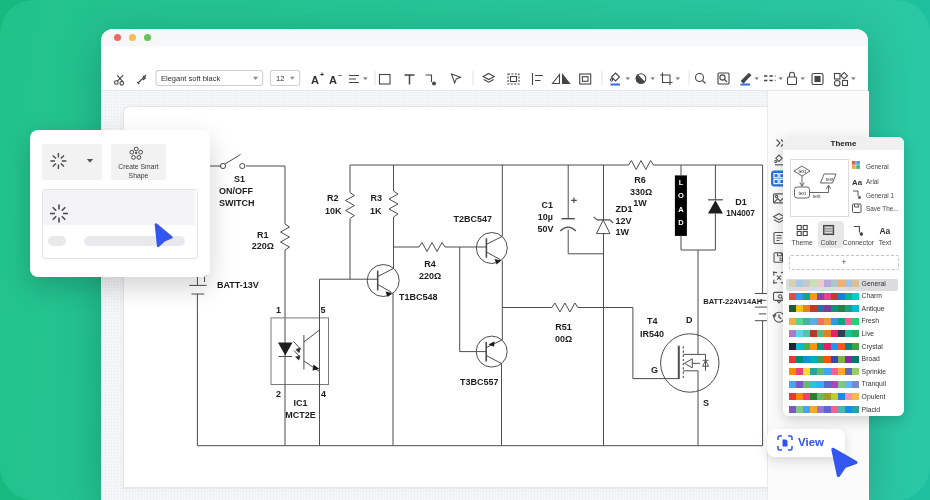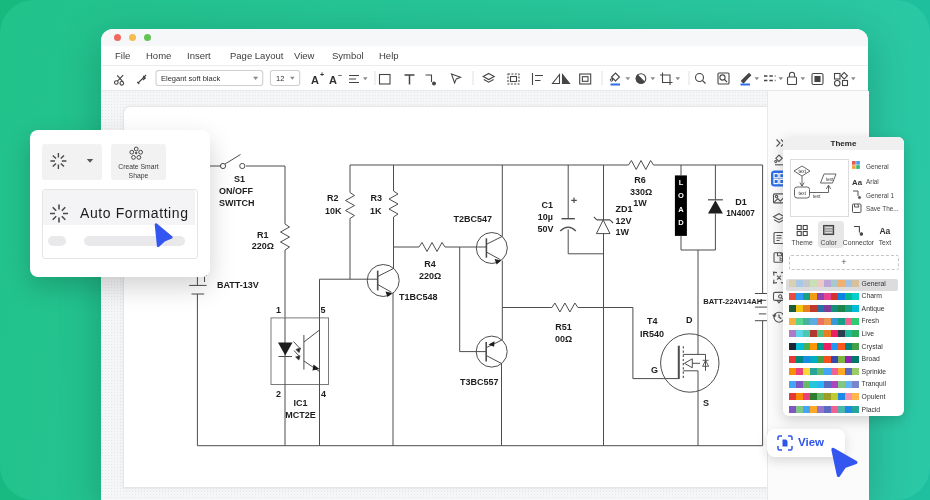--- a/index.html
+++ b/index.html
@@ -35,29 +35,20 @@
 </style>
 </head>
 <body>
 <div id="bg" class="abs"></div>
 <div id="bg2" class="abs"></div>
 <div id="win" class="abs">
   <div id="titlebar" class="abs">
     <div class="dot abs" style="left:13px;background:#ee6a5f"></div>
     <div class="dot abs" style="left:28px;background:#f5bd4f"></div>
     <div class="dot abs" style="left:43px;background:#61c454"></div>
-  </div>
-  <div id="menubar" class="abs">
-    <span class="menu abs" style="left:14px">File</span>
-    <span class="menu abs" style="left:45px">Home</span>
-    <span class="menu abs" style="left:86px">Insert</span>
-    <span class="menu abs" style="left:129px">Page Layout</span>
-    <span class="menu abs" style="left:193px">View</span>
-    <span class="menu abs" style="left:231px">Symbol</span>
-    <span class="menu abs" style="left:278px">Help</span>
   </div>
   <div id="toolbar" class="abs">
   <svg width="767" height="24" viewBox="0 0 767 24">
   <g fill="none" stroke="#454545" stroke-width="1.1">
 
     <g transform="translate(18.8,13.5)">
             <circle cx="-3.5" cy="3" r="1.8"></circle>
             <circle cx="2" cy="3.8" r="1.8"></circle>
             <path d="M-2.4,1.6 L3.4,-4.4 M3.2,2.4 L-2.6,-4.2"></path>
           </g>
@@ -498,21 +489,20 @@
  <div class="abs" style="left:81.2px;top:32px;width:54.5px;text-align:center;font-size:6.8px;color:#3a3a3a;line-height:1.35">Create Smart<br>Shape</div>
  <div class="abs" style="left:11.8px;top:59.2px;width:154.5px;height:68px;border:1px solid #e4e4e6;border-radius:3px"></div>
  <div class="abs" style="left:12.8px;top:60.2px;width:152.5px;height:35px;background:#f4f4f6"></div>
  <svg class="abs" style="left:12px;top:66px" width="36" height="36" viewBox="0 0 36 36">
   <g stroke="#4a4a4a" stroke-width="1.6" fill="none">
    <g transform="translate(17,17.5)">
     <path d="M0,-9 v5 M0,9 v-5 M-9,0 h5 M9,0 h-5 M-6.3,-6.3 l3.5,3.5 M6.3,6.3 l-3.5,-3.5 M-6.3,6.3 l3.5,-3.5 M6.3,-6.3 l-3.5,3.5"></path>
    </g>
   </g>
  </svg>
- <div class="abs" style="left:50px;top:75px;width:130px;font-size:14px;color:#1c1c1c;letter-spacing:0.6px">Auto Formatting</div>
  <div class="abs" style="left:18.2px;top:106.2px;width:18px;height:10px;background:#e9e9eb;border-radius:5px"></div>
  <div class="abs" style="left:54px;top:106.2px;width:101px;height:10px;background:#e9e9eb;border-radius:5px"></div>
  <svg class="abs" style="left:121px;top:91px" width="30" height="30" viewBox="0 0 30 30">
   <path d="M5,3.5 L20.3,16.3 L13.2,19.2 L7.2,24.8 Z" fill="#3456f0" stroke="#3456f0" stroke-width="2.6" stroke-linejoin="round"></path>
  </svg>
 </div>
 <div id="focus" class="abs">
  <svg class="abs" style="left:10px;top:6px" width="16" height="16" viewBox="0 0 16 16">
   <g fill="none" stroke="#2f54eb" stroke-width="1.5">
    <path d="M1,5 V2.5 a1.5,1.5 0 0 1 1.5,-1.5 H5 M11,1 h2.5 a1.5,1.5 0 0 1 1.5,1.5 V5 M15,11 v2.5 a1.5,1.5 0 0 1 -1.5,1.5 H11 M5,15 H2.5 a1.5,1.5 0 0 1 -1.5,-1.5 V11"></path>

